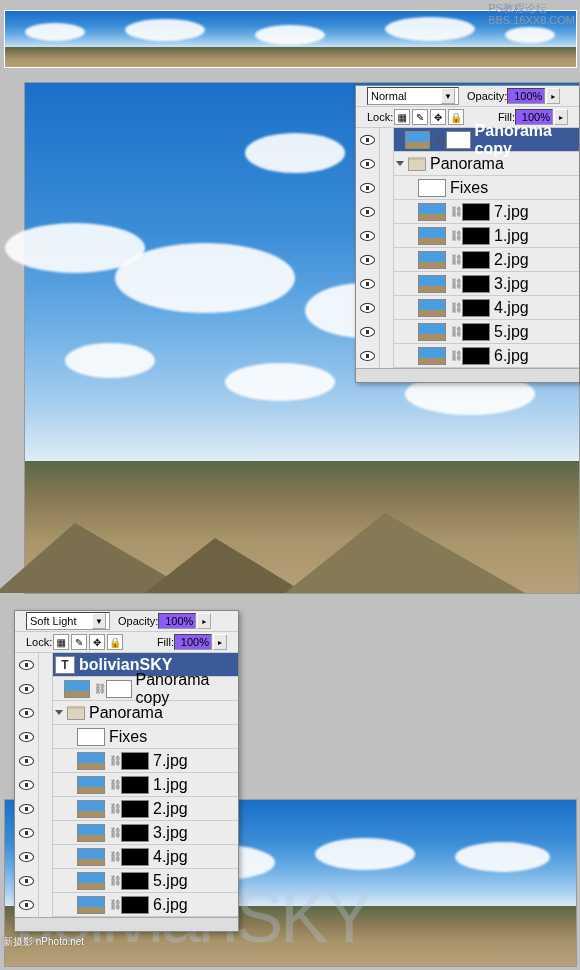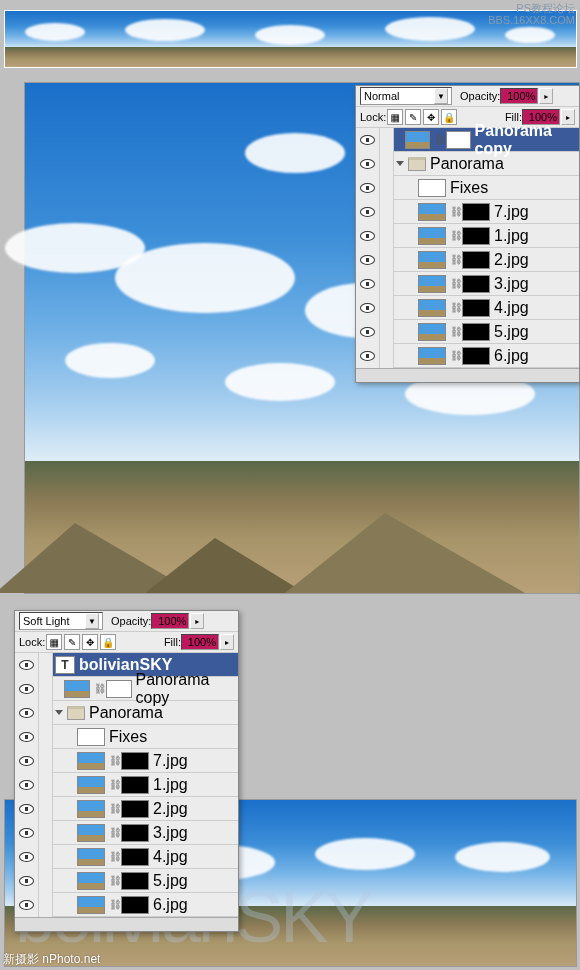--- a/index.html
+++ b/index.html
@@ -1,40 +1,40 @@
 <!DOCTYPE html>
 <html><head>
 <meta charset="utf-8">
 <style>
 *{margin:0;padding:0;box-sizing:border-box;font-family:Tahoma,Arial,sans-serif;font-size:11px}
 body{background:#c0c0c0;width:580px;height:970px;position:relative;overflow:hidden}
-.watermark-top{position:absolute;top:2px;right:5px;font-size:11px;color:#8899aa;z-index:100;text-align:right;line-height:12px}
-.watermark-bot{position:absolute;bottom:2px;left:3px;font-size:12px;color:#fff;z-index:100;text-shadow:0 0 2px rgba(0,0,0,.5)}
+.watermark-top{position:absolute;top:2px;right:5px;font-size:11px;color:#8899aa;z-index:100;line-height:12px}
+.watermark-bot{position:absolute;bottom:21px;left:3px;font-size:10px;color:#fff;z-index:100;text-shadow:0 0 2px rgba(0,0,0,.5)}
 .sky{background:linear-gradient(#1a6fc9 0%,#3c8ed8 40%,#6fb0e6 65%,#a8cfef 85%,#e0eef8 100%);position:relative}
 .cloud{position:absolute;background:#fff;border-radius:50%;opacity:.9;filter:blur(1px)}
 .land{background:linear-gradient(#5a6848 0%,#8a7a55 30%,#a8956a 60%,#b8a078 100%);position:absolute;bottom:0;left:0;right:0}
 .pano-strip{position:absolute;top:10px;left:4px;width:573px;height:58px;border:1px solid #fff}
 .pano-strip .sky{height:38px}
 .pano-strip .land{height:20px}
 .main-canvas{position:absolute;top:82px;left:24px;width:556px;height:512px;border:1px solid #999}
 .main-canvas .sky{height:380px}
 .main-canvas .land{height:132px}
 .mountain{position:absolute;bottom:0;width:0;height:0;border-style:solid}
 .bottom-canvas{position:absolute;top:799px;left:4px;width:573px;height:168px;border:1px solid #999}
 .bottom-canvas .sky{height:108px}
 .bottom-canvas .land{height:60px}
 .text-overlay{position:absolute;bottom:8px;left:10px;font-size:72px;font-weight:300;letter-spacing:-3px;color:rgba(180,200,220,.35);font-family:Arial,sans-serif}
 .layers-panel{position:absolute;background:#ececec;border:1px solid #888;box-shadow:2px 2px 5px rgba(0,0,0,.3);width:225px}
 .panel1{top:85px;left:355px}
 .panel2{top:610px;left:14px}
-.panel-row{display:flex;align-items:center;height:21px;border-bottom:1px solid #ccc;padding:0 4px;background:#ececec}
+.panel-row{display:flex;align-items:center;height:21px;border-bottom:1px solid #ccc;padding:0 11px;background:#ececec}
 .sel{display:flex;align-items:center;background:#fff;border:1px inset #999;height:18px;padding:0 3px}
 .sel-txt{flex:1}
 .sel-arr{width:14px;height:16px;background:#e8e8e8;border:1px outset #fff;display:flex;align-items:center;justify-content:center;font-size:8px}
-.num-box{background:#be185d;border:1px inset #999;width:38px;height:16px;text-align:right;padding:0 2px;display:inline-flex;align-items:center;justify-content:flex-end}
+.num-box{background:#8b5cf6;border:1px inset #999;width:38px;height:16px;text-align:right;padding:0 2px;display:inline-flex;align-items:center;justify-content:flex-end}
 .btn-arr{width:14px;height:16px;background:#e8e8e8;border:1px outset #fff;display:inline-flex;align-items:center;justify-content:center;font-size:8px;margin-left:1px}
 .lock-icon{width:16px;height:16px;border:1px solid #999;background:#fff;margin:0 1px;display:inline-flex;align-items:center;justify-content:center;font-size:10px}
 .layer-row{display:flex;align-items:center;height:24px;border-bottom:1px solid #ccc;background:#ececec}
 .layer-row.selected{background:#3a5a9a;color:#fff}
 .eye-cell{width:24px;height:24px;border-right:1px solid #ccc;display:flex;align-items:center;justify-content:center;background:#ececec}
 .eye{width:15px;height:10px;border:1px solid #333;border-radius:60% 60% 60% 60%;background:radial-gradient(circle,#333 2px,#fff 2px)}
 .link-cell{width:14px;height:24px;border-right:1px solid #ccc;background:#ececec}
 .layer-content{flex:1;display:flex;align-items:center;padding-left:2px;gap:4px}
 .indent{width:18px}
 .tri{width:0;height:0;border-left:5px solid #555;border-top:4px solid transparent;border-bottom:4px solid transparent}

